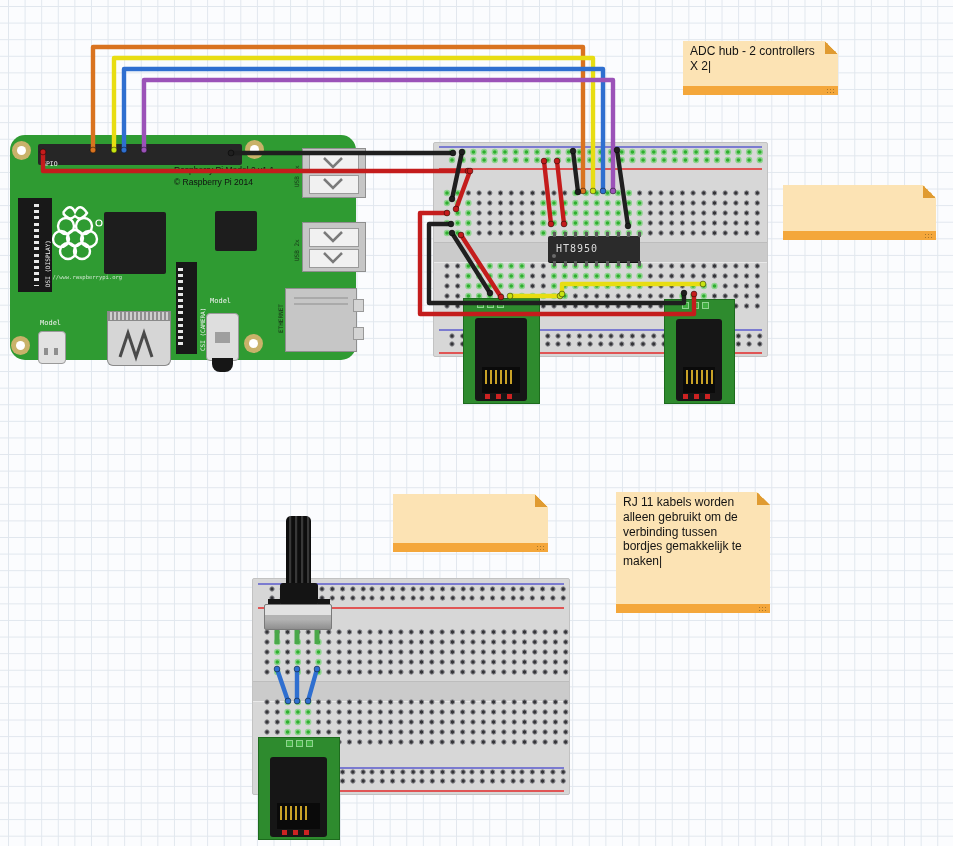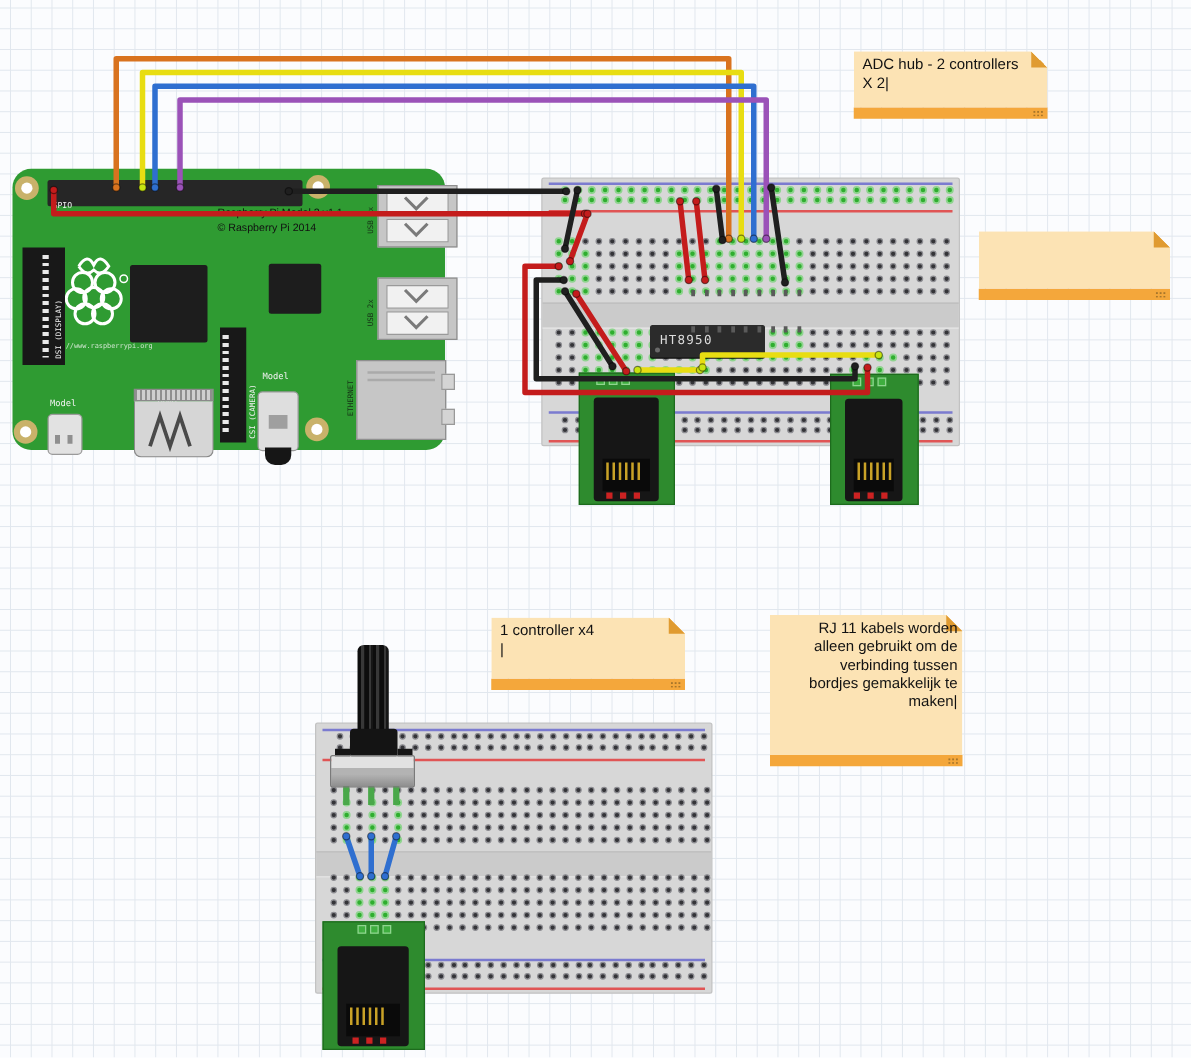--- a/index.html
+++ b/index.html
@@ -34,21 +34,21 @@
   .eth .tab{position:absolute;right:-8px;width:9px;height:11px;background:#d4d4d4;border:1px solid #999;}
   .hdmi{position:absolute;left:97px;top:176px;width:64px;height:56px;}
   .hdmi .ridge{height:8px;background:repeating-linear-gradient(90deg,#8f8f8f 0 2px,#cfcfcf 2px 4px);border:1px solid #8a8a8a;}
   .hdmi .bodyp{height:44px;background:#d6d6d6;border:1px solid #8a8a8a;border-top:none;border-radius:0 0 6px 6px;}
   .audio{position:absolute;left:196px;top:178px;width:31px;height:46px;background:#dedede;border:1px solid #9a9a9a;border-radius:4px;}
   .audio .inner{position:absolute;left:8px;top:18px;width:15px;height:11px;background:#9f9f9f;}
   .audio .knob{position:absolute;left:5px;bottom:-12px;width:21px;height:14px;background:#161616;border-radius:0 0 8px 8px;}
   .pwr{position:absolute;left:28px;top:196px;width:26px;height:31px;background:#e2e2e2;border:1px solid #9a9a9a;border-radius:4px;}
   .pwr::after{content:"";position:absolute;left:5px;top:16px;width:4px;height:7px;background:#8f8f8f;box-shadow:10px 0 0 #8f8f8f;}
   
-  #ic{position:absolute;left:520px;top:236px;width:92px;height:26px;background:#2b2b2b;border-radius:2px;z-index:3;box-shadow:0 1px 0 #111;margin-top:24px;}
+  #ic{position:absolute;left:548px;top:236px;width:92px;height:26px;background:#2b2b2b;border-radius:2px;z-index:3;box-shadow:0 1px 0 #111;}
   #ic .ic-label{position:absolute;left:8px;top:7px;color:#dcdcdc;font-family:"DejaVu Sans Mono",monospace;font-size:10px;letter-spacing:1px;}
   #ic .dot{position:absolute;left:4px;bottom:4px;width:4px;height:4px;border-radius:50%;background:#6a6a6a;}
   .ic-pin{position:absolute;width:3px;height:5px;background:#5a5a5a;}
   .rj11{position:absolute;background:#2e8b2e;border:1px solid #1d6b1d;z-index:3;}
   .rj11 .jack{position:absolute;background:#161616;border-radius:3px;}
   .rj11 .slot{position:absolute;background:#0a0a0a;}
   .rj11 .pin{position:absolute;width:2px;background:#c9a227;}
   .rj11 .pad{position:absolute;width:5px;height:5px;background:#3fae3f;border:1px solid #8fd48f;}
   .rj11 .rdot{position:absolute;width:5px;height:5px;background:#cc2222;}
   
@@ -1221,26 +1221,24 @@
   </div>
   <div class="note" style="left:783px;top:185px;width:153px;height:55px;">
     <div class="note-body">
         <div class="note-fold"></div>
       </div>
     <div class="note-bar"></div>
   </div>
   <div class="note" style="left:393px;top:494px;width:155px;height:58px;">
     <div class="note-body">
         <div class="note-fold"></div>
-      <div class="note-text">1 controller  x4
-|</div>
       </div>
     <div class="note-bar"></div>
   </div>
-  <div class="note" style="left:616px;top:492px;width:154px;height:121px;text-align:right;">
+  <div class="note" style="left:616px;top:492px;width:154px;height:121px;">
     <div class="note-body">
         <div class="note-fold"></div>
       <div class="note-text">RJ 11 kabels worden
 alleen gebruikt om de
 verbinding tussen
 bordjes gemakkelijk te
 maken|</div>
       </div>
     <div class="note-bar"></div>
   </div>

